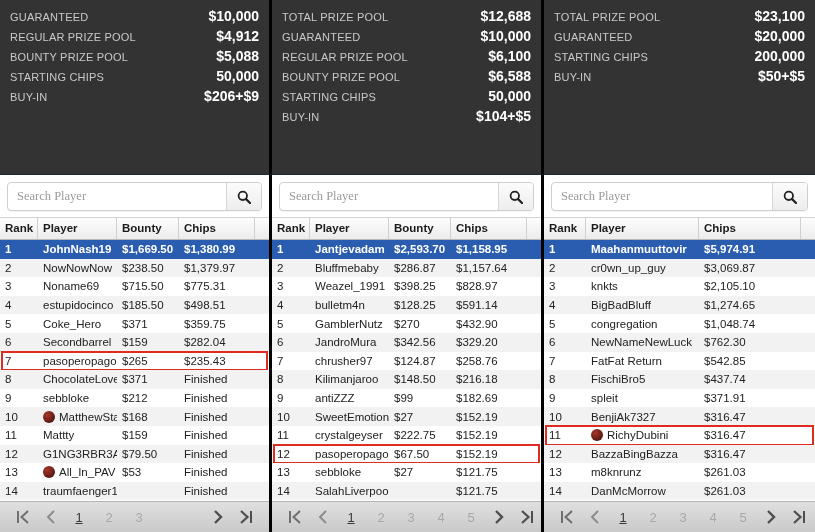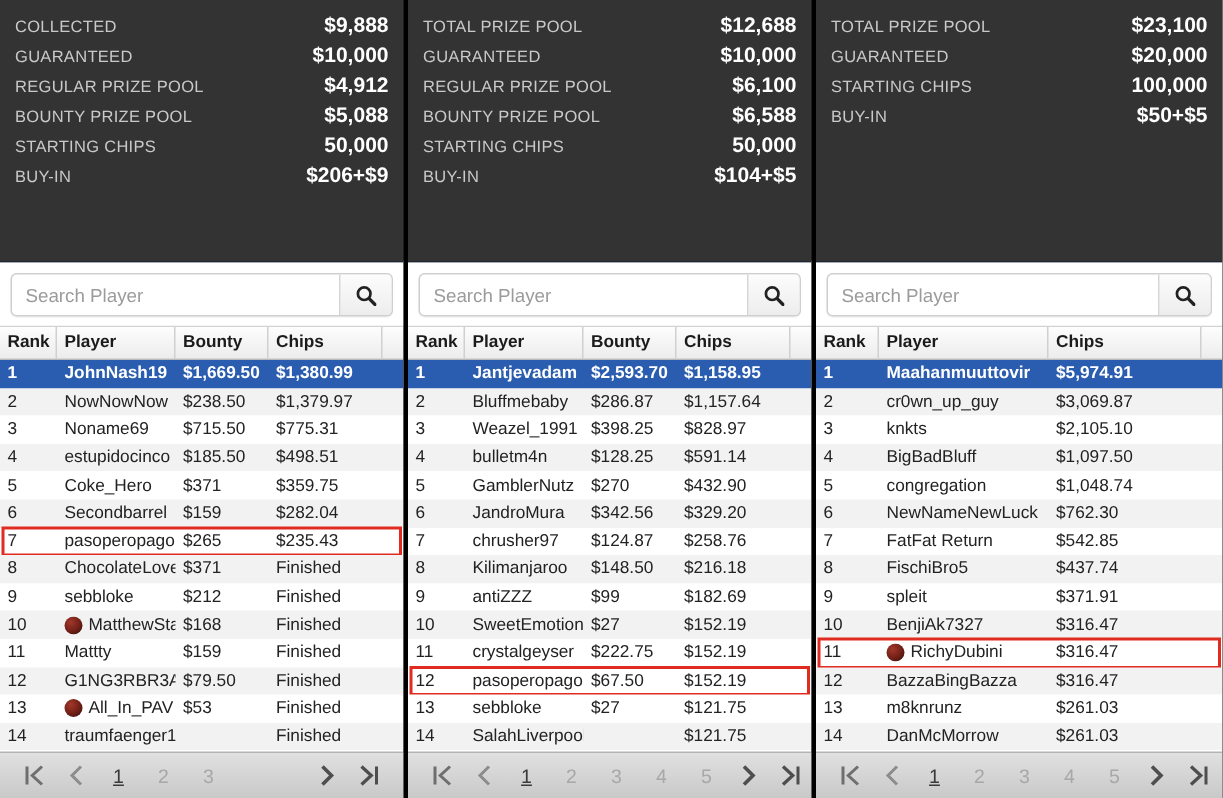--- a/index.html
+++ b/index.html
@@ -87,21 +87,21 @@
     height: 27px;
     box-shadow: 0 1px 0 rgba(0,0,0,0.04);
   }
   .search-input {
     flex: 1;
     border: none;
     outline: none;
     font-size: 12.5px;
     color: #be185d;
     padding: 0 9px;
-    font-family: Liberation Sans, sans-serif;
+    font-family: Liberation Serif, serif;
     background: transparent;
   }
   .search-input::placeholder { color: #9b9b9b; }
   .search-btn {
     width: 34px;
     background: linear-gradient(#fcfcfc,#ededed);
     border-left: 1px solid #d6d6d6;
     display: flex;
     align-items: center;
     justify-content: center;
@@ -194,24 +194,20 @@
   }
   .pg-num.active { color: #3a3a3a; text-decoration: underline; }
 </style>
 </head>
 <body>
 
 <div class="screen" id="screen">
     <div class="panel p1">
       <div class="stats">
         <div class="stat-row">
-          <span class="stat-label">COLLECTED</span>
-          <span class="stat-value">$9,888</span>
-        </div>
-        <div class="stat-row">
           <span class="stat-label">GUARANTEED</span>
           <span class="stat-value">$10,000</span>
         </div>
         <div class="stat-row">
           <span class="stat-label">REGULAR PRIZE POOL</span>
           <span class="stat-value">$4,912</span>
         </div>
         <div class="stat-row">
           <span class="stat-label">BOUNTY PRIZE POOL</span>
           <span class="stat-value">$5,088</span>
@@ -625,21 +621,21 @@
         <div class="stat-row">
           <span class="stat-label">TOTAL PRIZE POOL</span>
           <span class="stat-value">$23,100</span>
         </div>
         <div class="stat-row">
           <span class="stat-label">GUARANTEED</span>
           <span class="stat-value">$20,000</span>
         </div>
         <div class="stat-row">
           <span class="stat-label">STARTING CHIPS</span>
-          <span class="stat-value">100,000</span>
+          <span class="stat-value">200,000</span>
         </div>
         <div class="stat-row">
           <span class="stat-label">BUY-IN</span>
           <span class="stat-value">$50+$5</span>
         </div>
       </div>
       <div class="content">
         <div class="searchbar">
           <div class="search-wrap">
             <input class="search-input" type="text" placeholder="Search Player" style="">
@@ -680,21 +676,21 @@
               <span>knkts</span>
             </div>
             <div class="cell c-chips">$2,105.10</div>
             <div class="cell" style="width: 14px;"></div>
           </div>
           <div class="row even">
             <div class="cell c-rank">4</div>
             <div class="cell c-player">
               <span>BigBadBluff</span>
             </div>
-            <div class="cell c-chips">$1,097.50</div>
+            <div class="cell c-chips">$1,274.65</div>
             <div class="cell" style="width: 14px;"></div>
           </div>
           <div class="row odd">
             <div class="cell c-rank">5</div>
             <div class="cell c-player">
               <span>congregation</span>
             </div>
             <div class="cell c-chips">$1,048.74</div>
             <div class="cell" style="width: 14px;"></div>
           </div>

